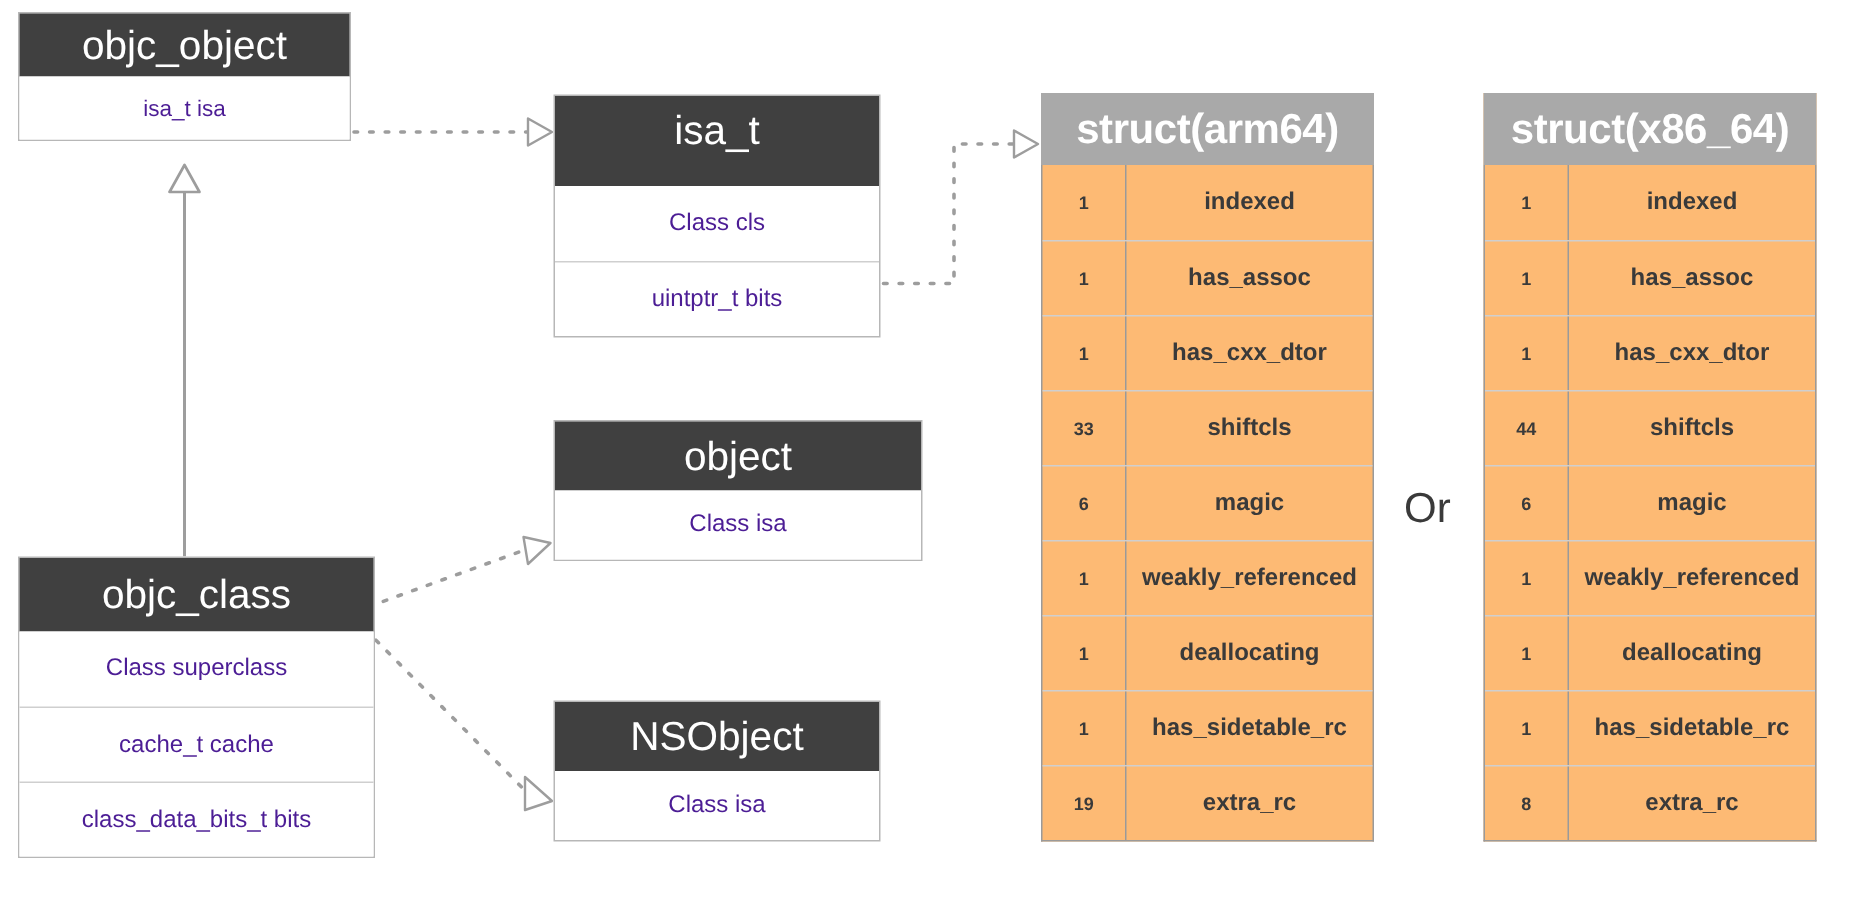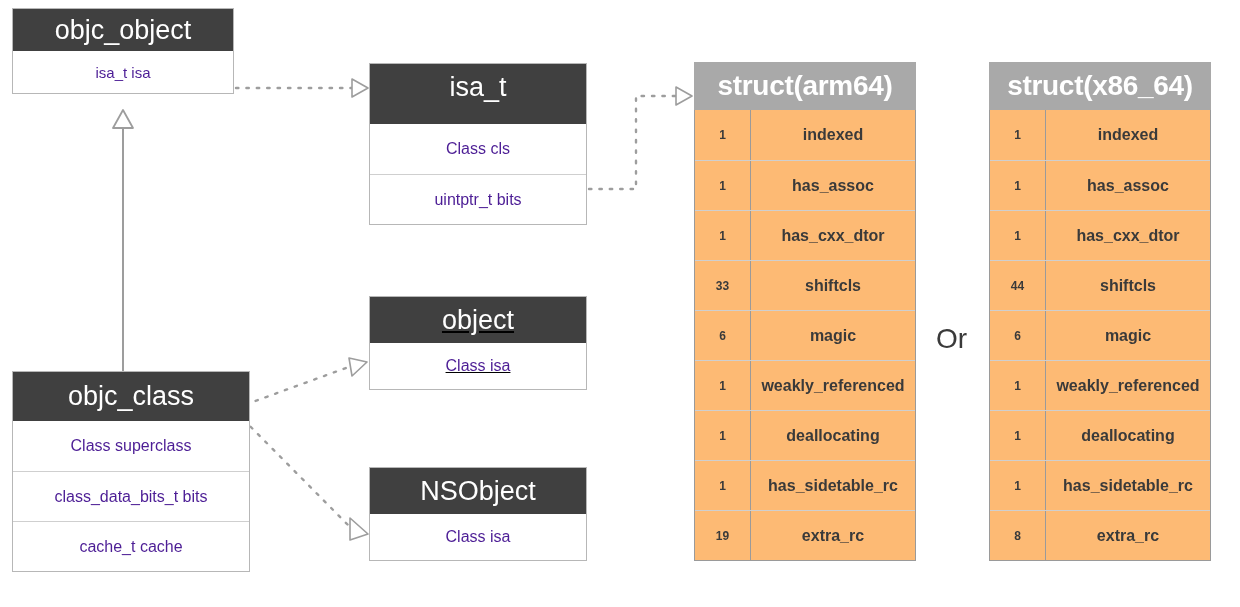--- a/index.html
+++ b/index.html
@@ -71,21 +71,21 @@
 
   #box-objc-class  { left: 12px;  top: 371px; width: 238px; }
   #box-objc-class .hdr { height: 49px; line-height: 49px; font-size: 27px; }
   #box-objc-class .row { height: 50px; font-size: 16px; }
 
   
   #box-isa-t   { left: 369px; top: 63px;  width: 218px; }
   #box-isa-t .hdr { height: 60px; line-height: 46px; font-size: 27px; }
   #box-isa-t .row { height: 50px; font-size: 16px; }
 
-  #box-object  { left: 369px; top: 296px; width: 218px; text-decoration: underline; }
+  #box-object  { left: 369px; top: 280px; width: 246px; }
   #box-object .hdr { height: 46px; line-height: 46px; font-size: 27px; }
   #box-object .row { height: 46px; font-size: 16px; }
 
   #box-nsobject{ left: 369px; top: 467px; width: 218px; }
   #box-nsobject .hdr { height: 46px; line-height: 46px; font-size: 27px; }
   #box-nsobject .row { height: 46px; font-size: 16px; }
 
   
   .structbox {
     position: absolute;
@@ -194,22 +194,22 @@
   </svg>
 
   <div class="umlbox" id="box-objc-object">
     <div class="hdr">objc_object</div>
     <div class="row first">isa_t isa</div>
   </div>
 
   <div class="umlbox" id="box-objc-class">
     <div class="hdr">objc_class</div>
     <div class="row first">Class superclass</div>
+    <div class="row">cache_t cache</div>
     <div class="row">class_data_bits_t bits</div>
-    <div class="row">cache_t cache</div>
   </div>
 
   <div class="umlbox" id="box-isa-t">
     <div class="hdr">isa_t</div>
     <div class="row first">Class cls</div>
     <div class="row">uintptr_t bits</div>
   </div>
 
   <div class="umlbox" id="box-object">
     <div class="hdr">object</div>

